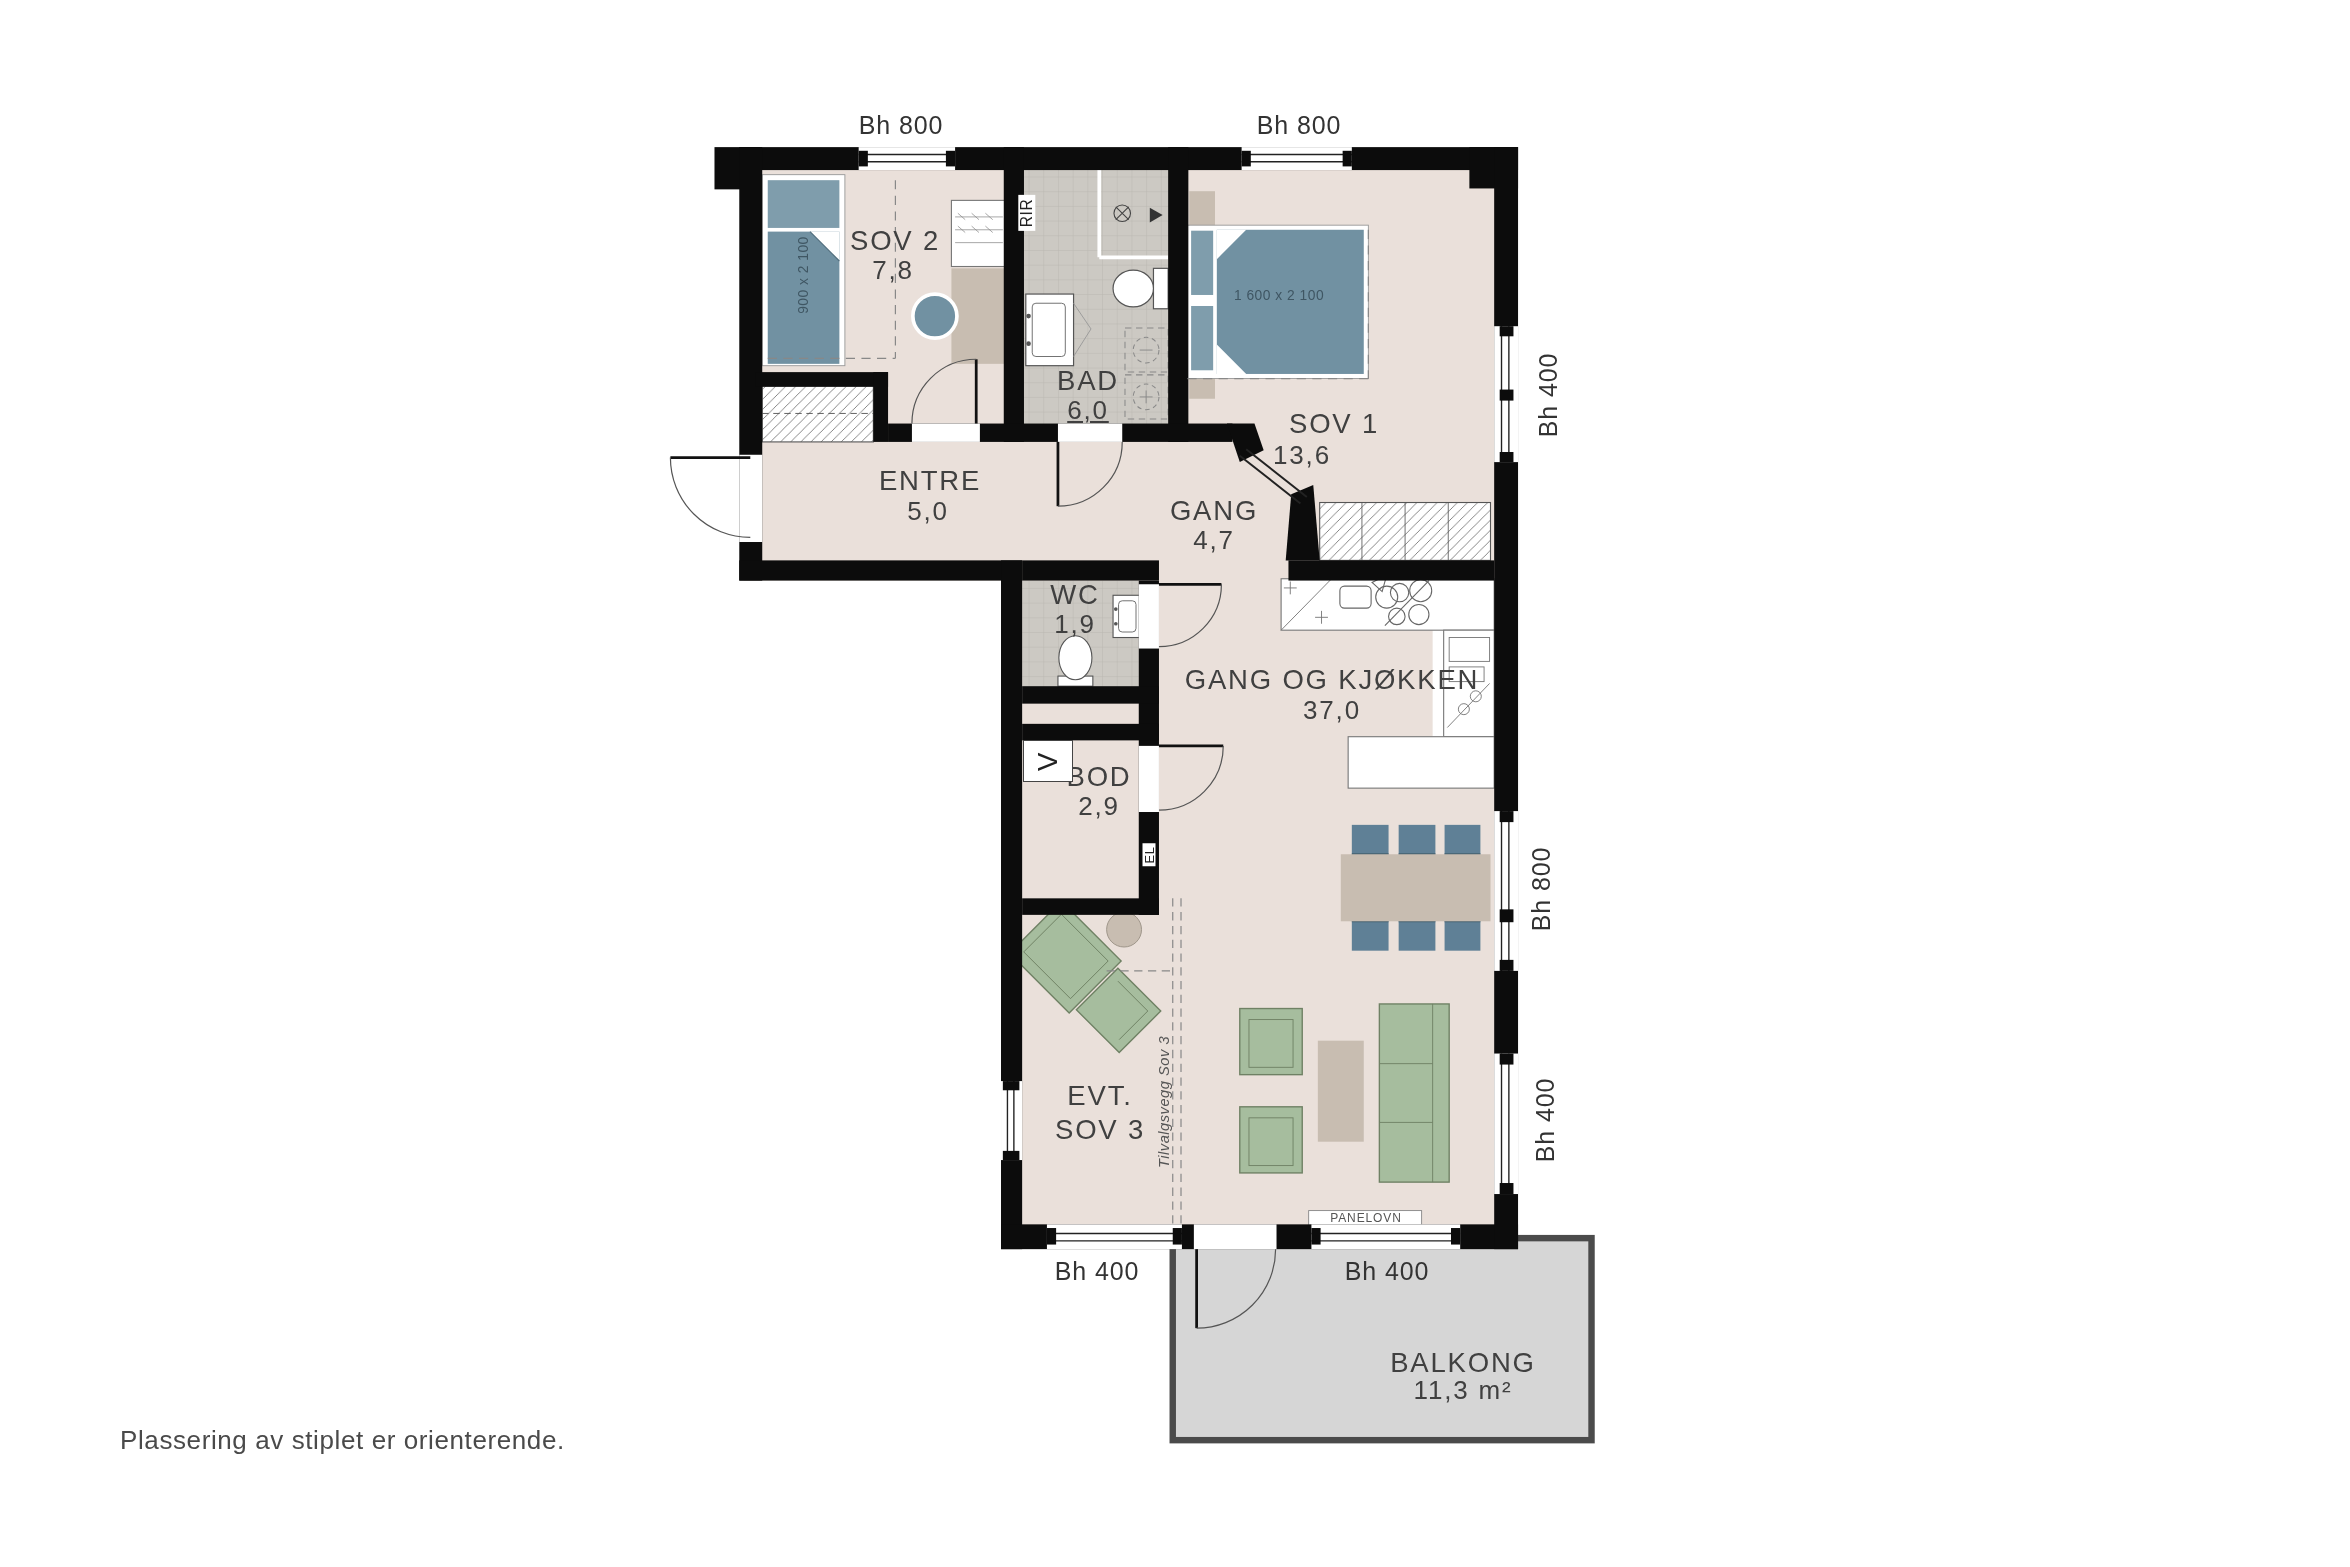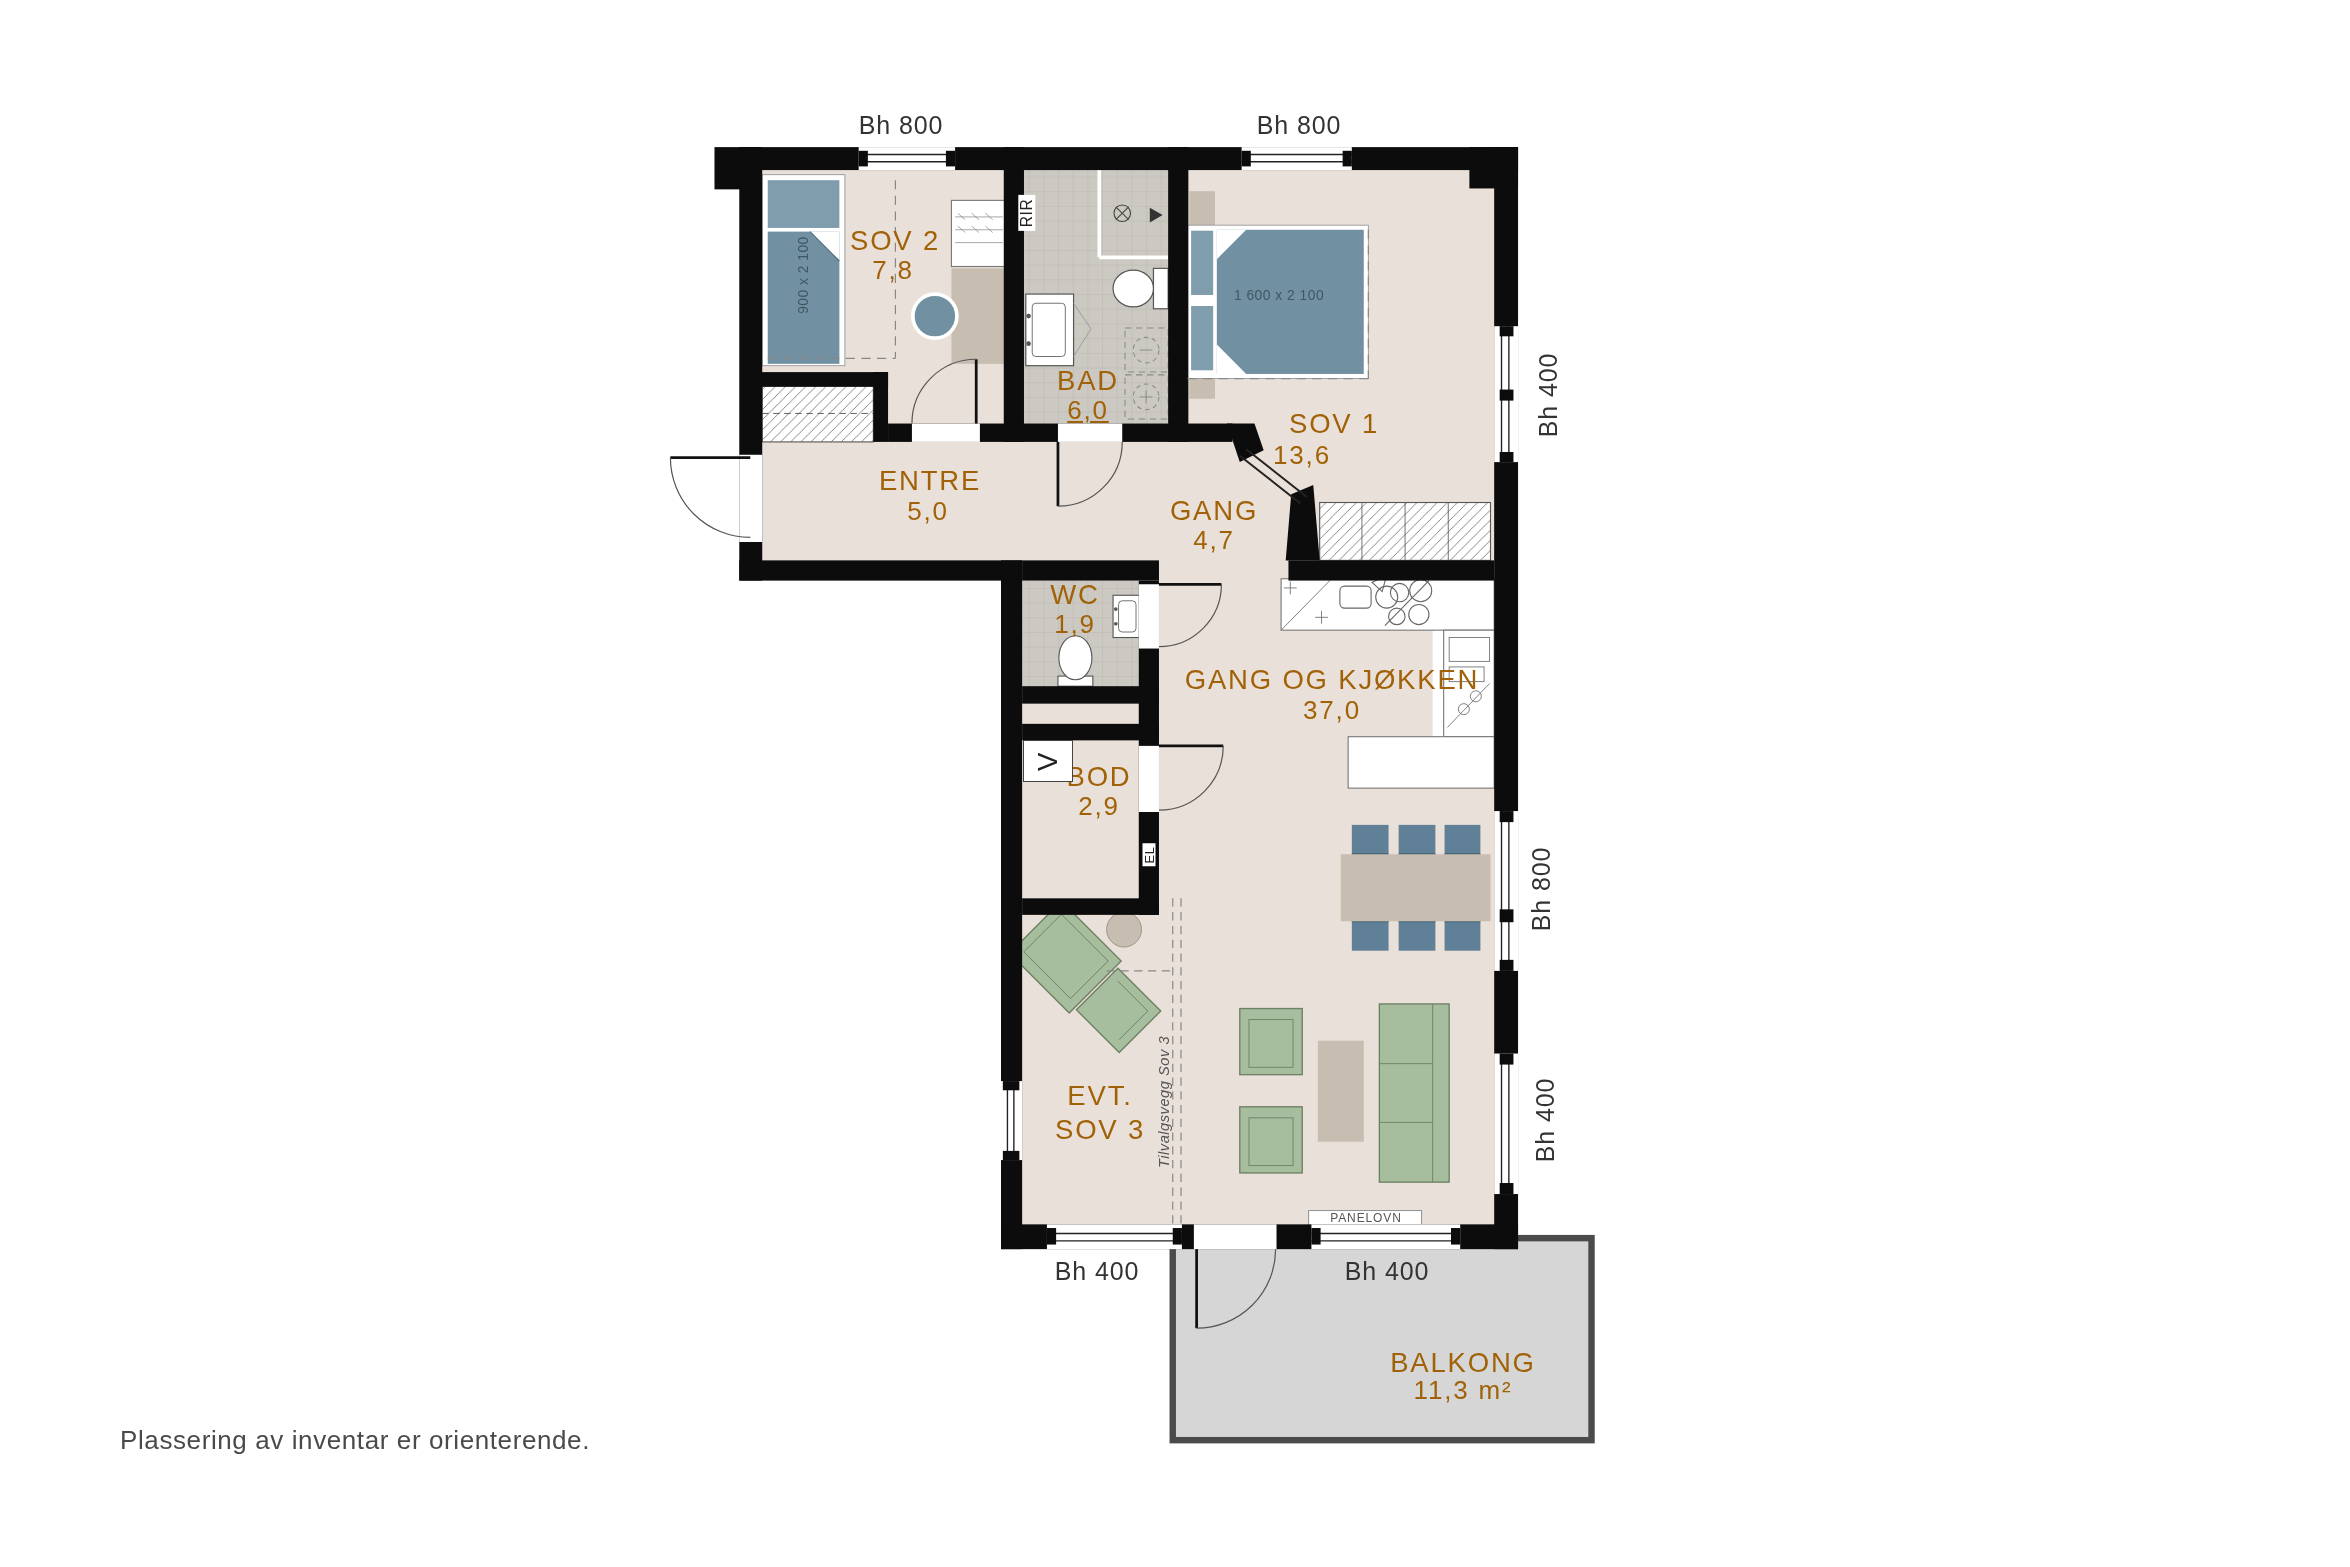--- a/index.html
+++ b/index.html
@@ -1,19 +1,19 @@
 <!DOCTYPE html>
 <html style="font-size:14.7px"><head>
 <meta charset="utf-8">
 <style>
   html,body{margin:0;padding:0;background:#fff;}
   #canvas{position:relative;width:1907px;height:1568px;background:#fff;overflow:hidden;
           font-family:"Liberation Sans",sans-serif;}
   #plansvg{position:absolute;left:0;top:0;}
-  .lbl{position:absolute;transform:translate(-50%,-50%);font-weight:300;color:#a16207;
+  .lbl{position:absolute;transform:translate(-50%,-50%);font-weight:300;color:#404040;
        letter-spacing:1.8px;white-space:nowrap;text-align:center;line-height:1;}
   .rot{transform:translate(-50%,-50%) rotate(-90deg);}
   .rname{font-size:27.5px;}
   .rarea{font-size:26px;}
   .dim{font-size:25px;letter-spacing:0.9px;color:#333;}
   .tiny{letter-spacing:0.5px;}
   .note{position:absolute;font-size:26px;color:#4a4a4a;font-weight:300;letter-spacing:0.6px;white-space:nowrap;}
 </style>
 </head>
 <body>
@@ -364,16 +364,16 @@
   <div class="lbl tiny" style="left:1366px;top:1218px;font-size:12px;color:#555;letter-spacing:0.9px;">PANELOVN</div>
   <div class="lbl rot tiny" style="left:1164px;top:1102px;font-size:14.7px;font-style:italic;color:#555;">Tilvalgsvegg Sov 3</div>
   <div class="lbl rot tiny" style="left:804px;top:275px;font-size:13.8px;color:#3f5663;">900 x 2 100</div>
   <div class="lbl tiny" style="left:1279px;top:296px;font-size:13.8px;color:#3f5663;">1 600 x 2 100</div>
 
   <div class="lbl" style="left:2127px;top:824px;font-size:42px;font-weight:600;color:#111;
        transform:translate(-50%,-50%) rotate(-52deg);letter-spacing:0;">N</div>
 
   <div class="lbl" style="left:2163px;top:1266px;font-size:27.5px;font-weight:400;color:#111;letter-spacing:0.5px;">Bygg C</div>
 
-  <div class="note" style="left:120px;top:1425px;">Plassering av inventar er orienterende.</div>
+  <div class="note" style="left:120px;top:1425px;">Plassering av stiplet er orienterende.</div>
 
 </div>
 
 
 </body></html>

